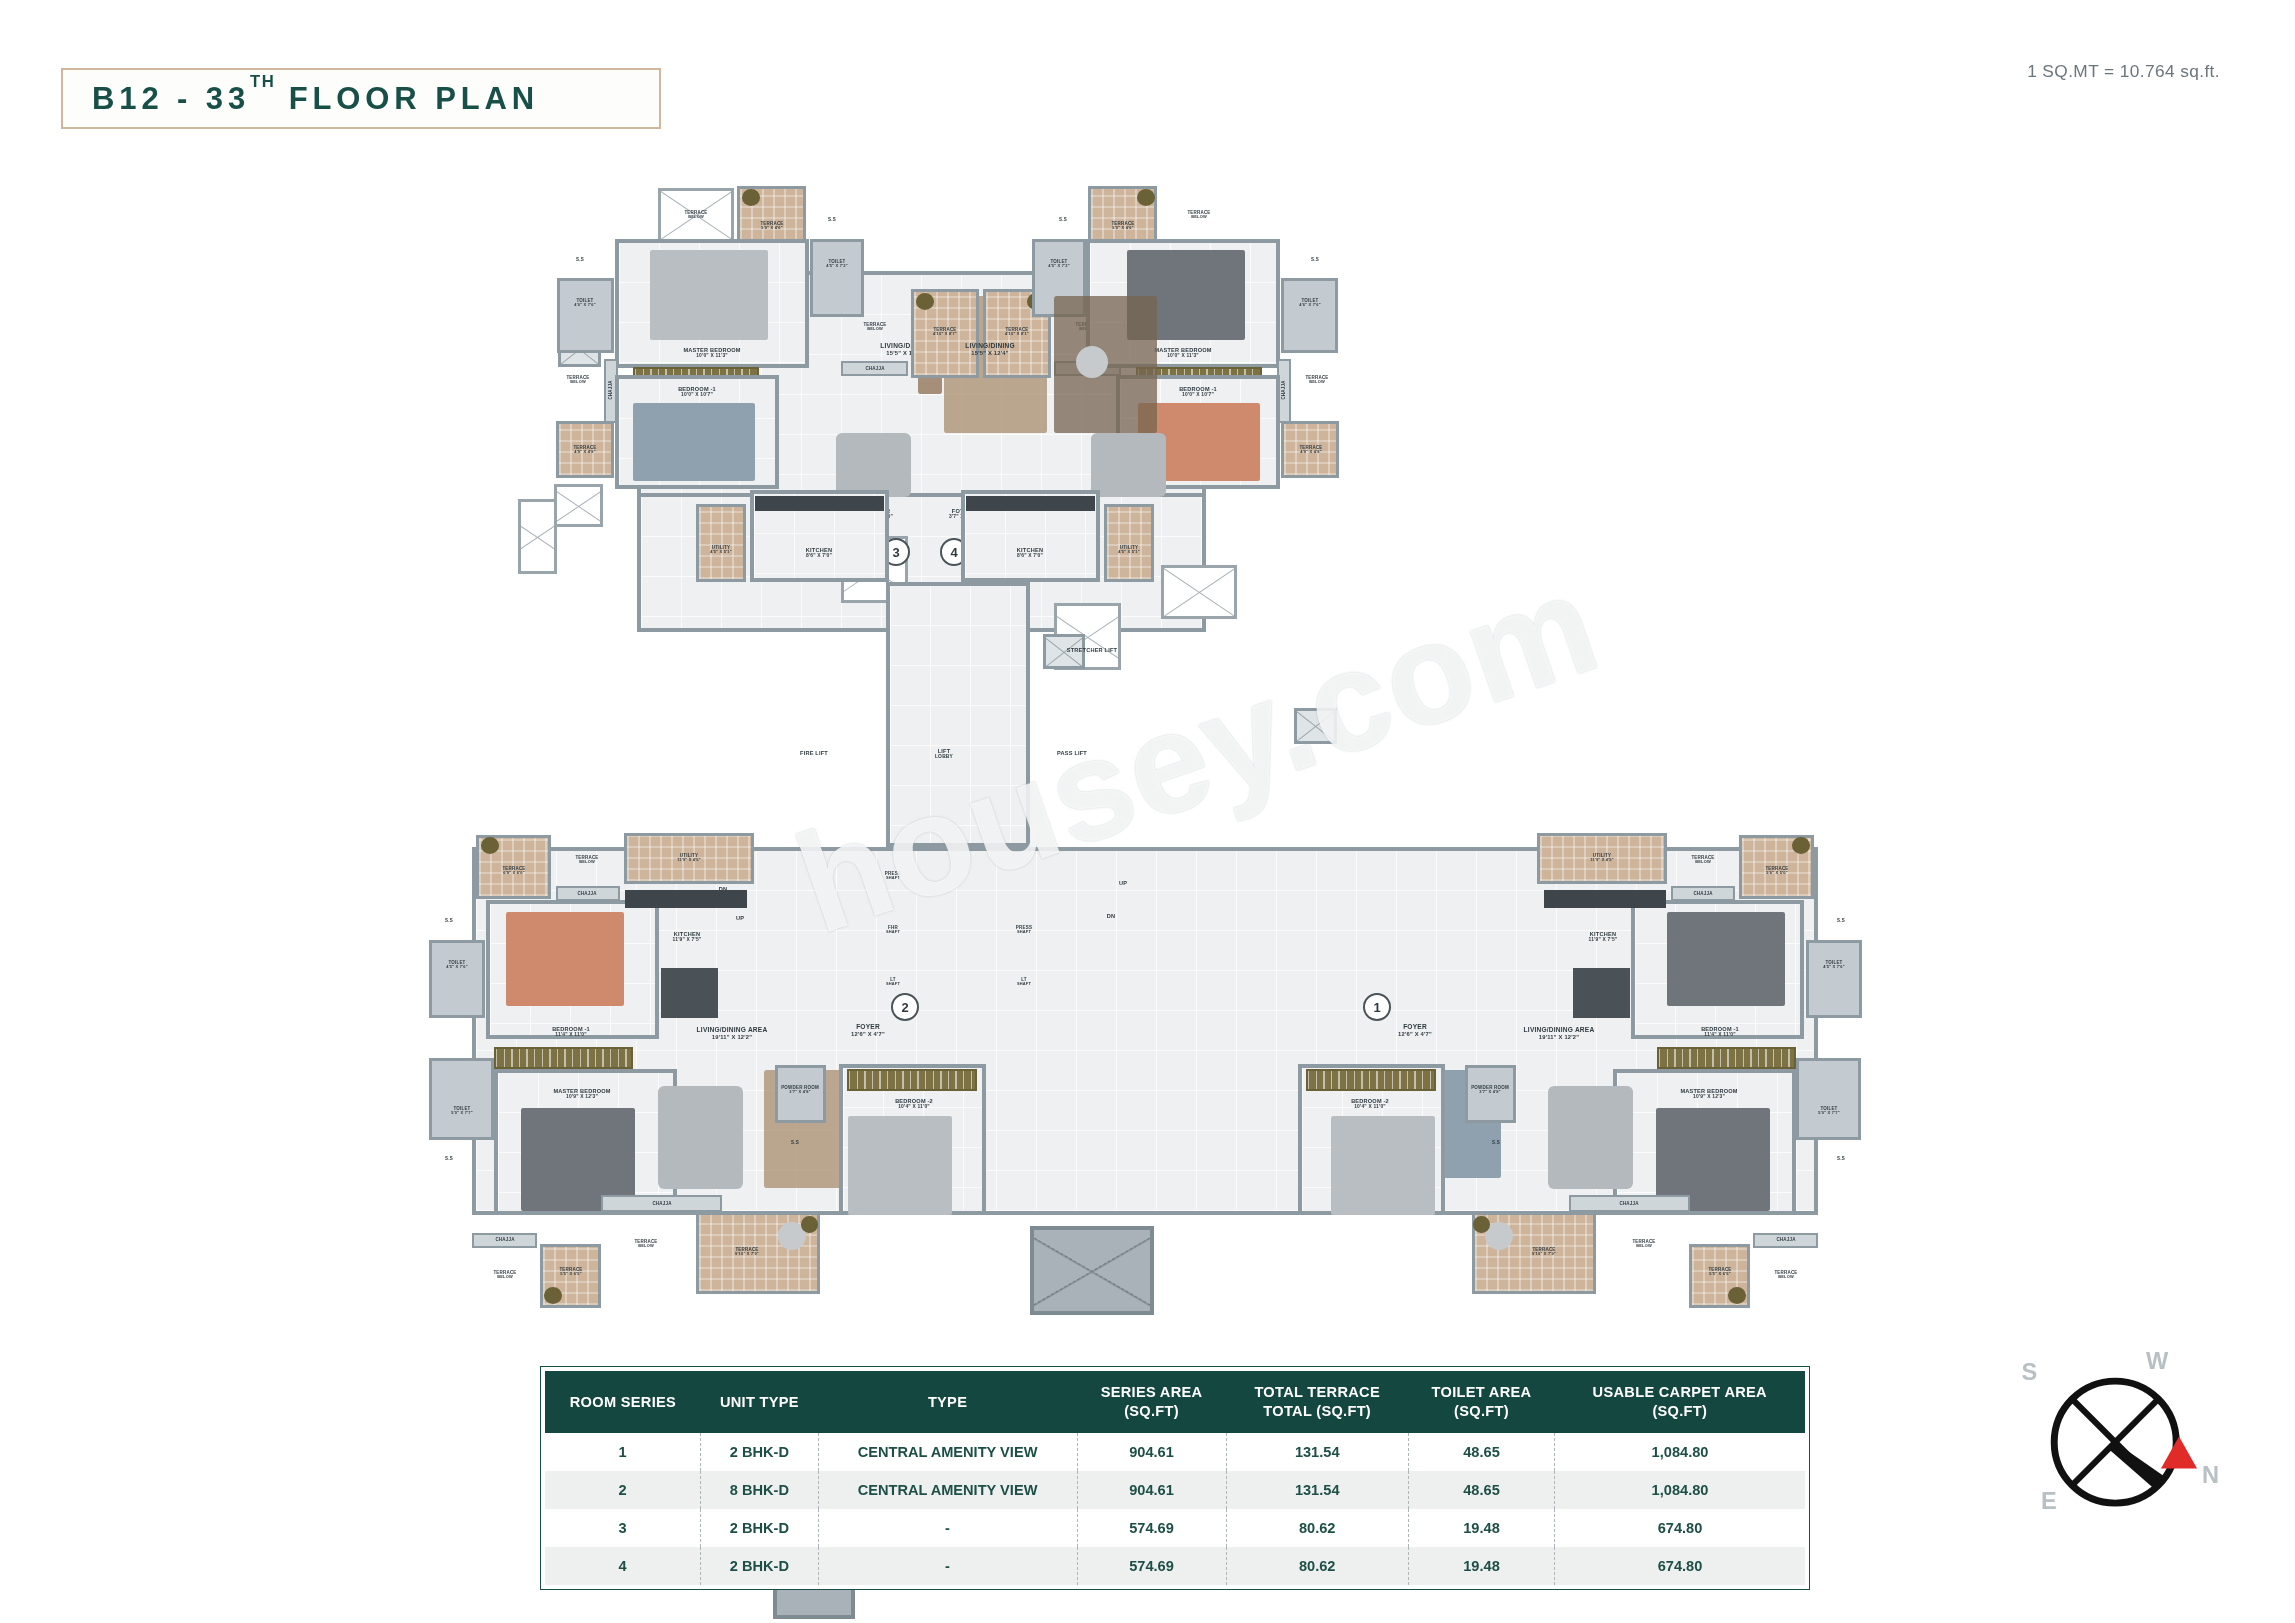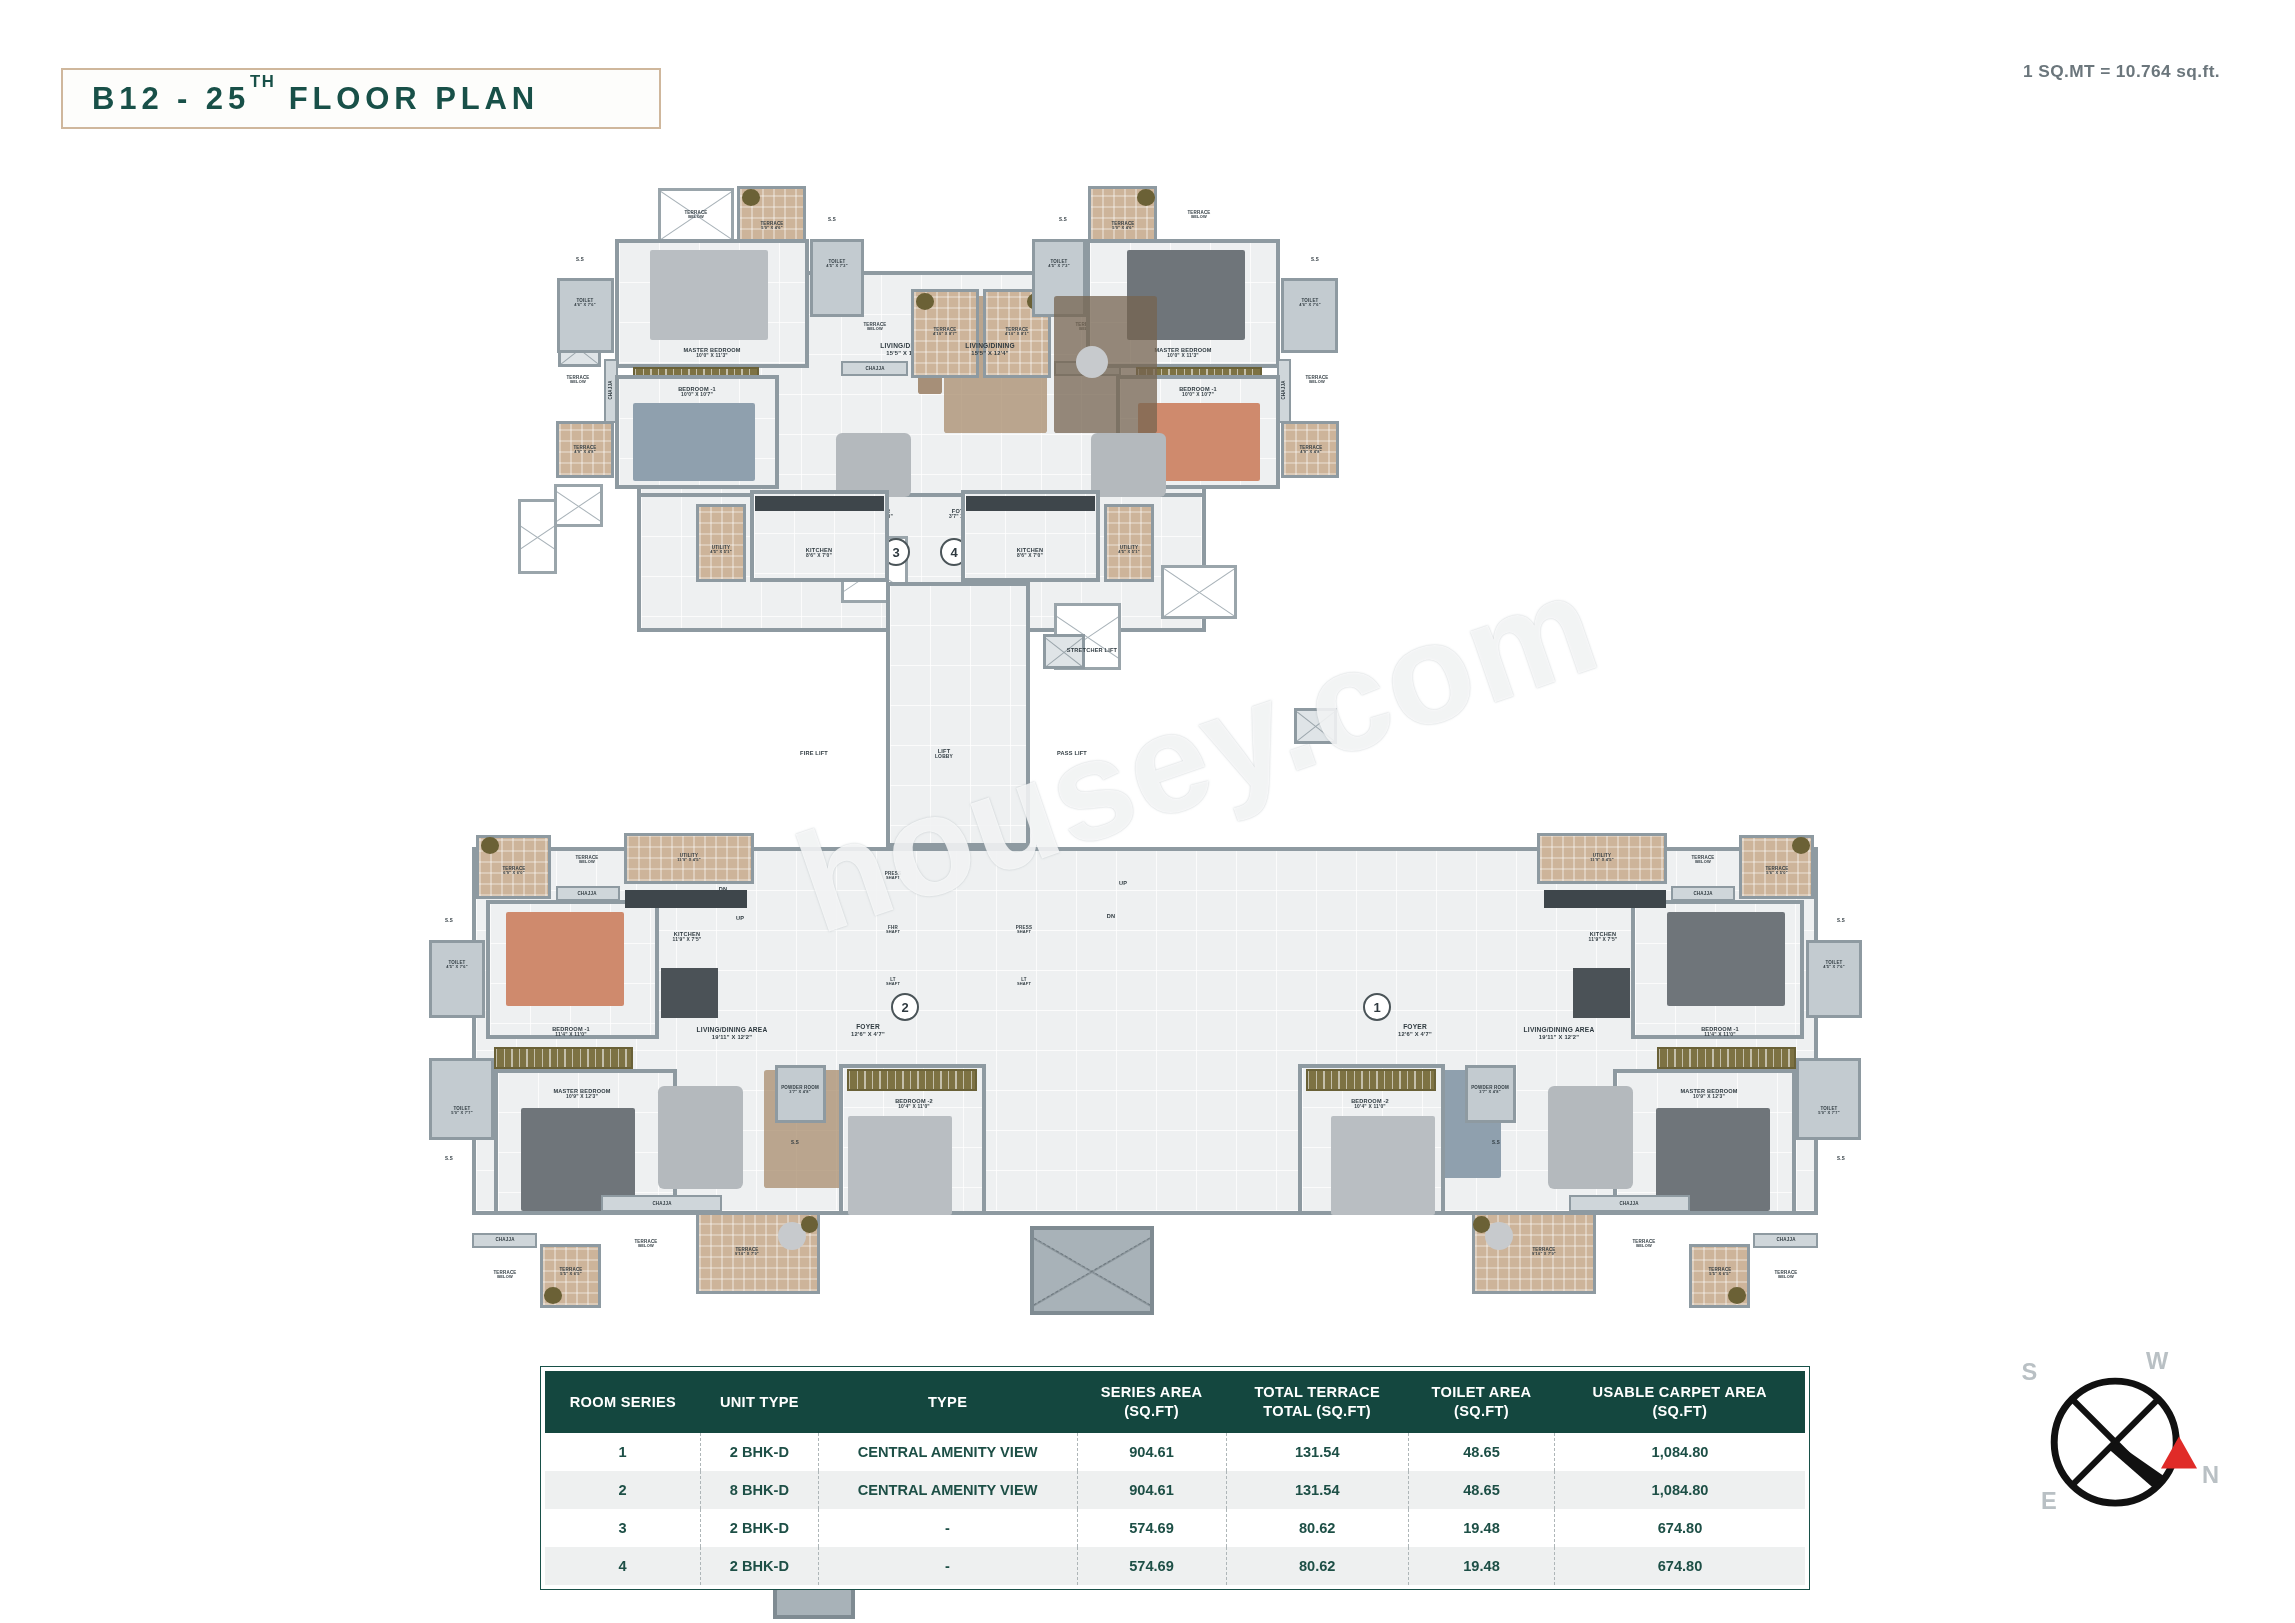--- a/index.html
+++ b/index.html
@@ -18,21 +18,21 @@
     border:2.1px solid #cfb79c; background:#fdfdfb;
     display:flex; align-items:center; padding-left:29px;
   }
   #title-text {
     font-size:31px; font-weight:700; letter-spacing:4.9px;
     color:#185048; white-space:nowrap;
   }
   #title-text sup { font-size:16.7px; letter-spacing:1.4px; top:-9.7px; position:relative; }
   #unit-note {
     position:absolute; right:75px; top:61px;
-    font-size:17.3px; font-weight:700; letter-spacing:0.4px; color:#6b767c;
+    font-size:17.3px; font-weight:400; letter-spacing:0.4px; color:#6b767c;
   }
 
   
   #plan-stage {
     position:absolute; left:389px; top:167px; width:1513px; height:1166px;
   }
   .blk { position:absolute; }
   .room      { background:#f4f5f6; border:4.2px solid #8e9aa1; }
   .floor-tile{
     background:
@@ -147,21 +147,21 @@
   .compass-letter {
     position:absolute; font-size:23.6px; font-weight:600; color:#b9c0c4;
   }
 </style>
 </head>
 <body>
 
 <div id="header">
   <div id="title-box">
     <div id="title-text">
-      <span>B12 - 25</span><sup>TH</sup><span> FLOOR PLAN</span>
+      <span>B12 - 33</span><sup>TH</sup><span> FLOOR PLAN</span>
     </div>
   </div>
   <div id="unit-note">1 SQ.MT = 10.764 sq.ft.</div>
 </div>
 
 <div id="plan-stage">
 
   <div class="blk floor-tile" style="left:248px;top:104px;width:569px;height:229px;border:4.2px solid #8e9aa1;"></div>
   <div class="blk floor-tile" style="left:248px;top:326px;width:569px;height:139px;border:4.2px solid #8e9aa1;"></div>
 

